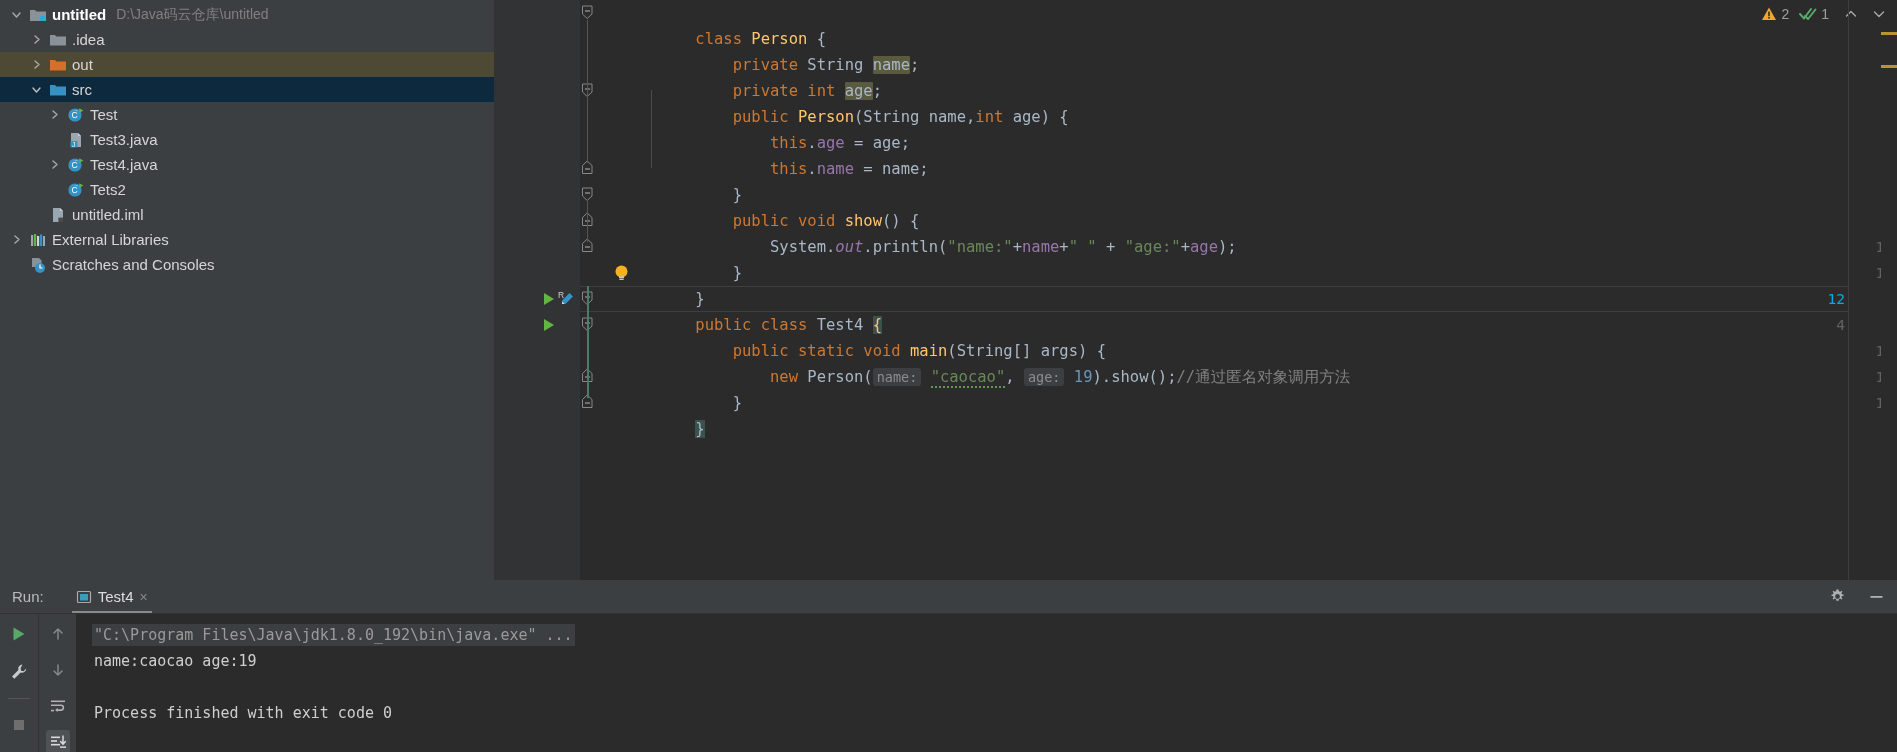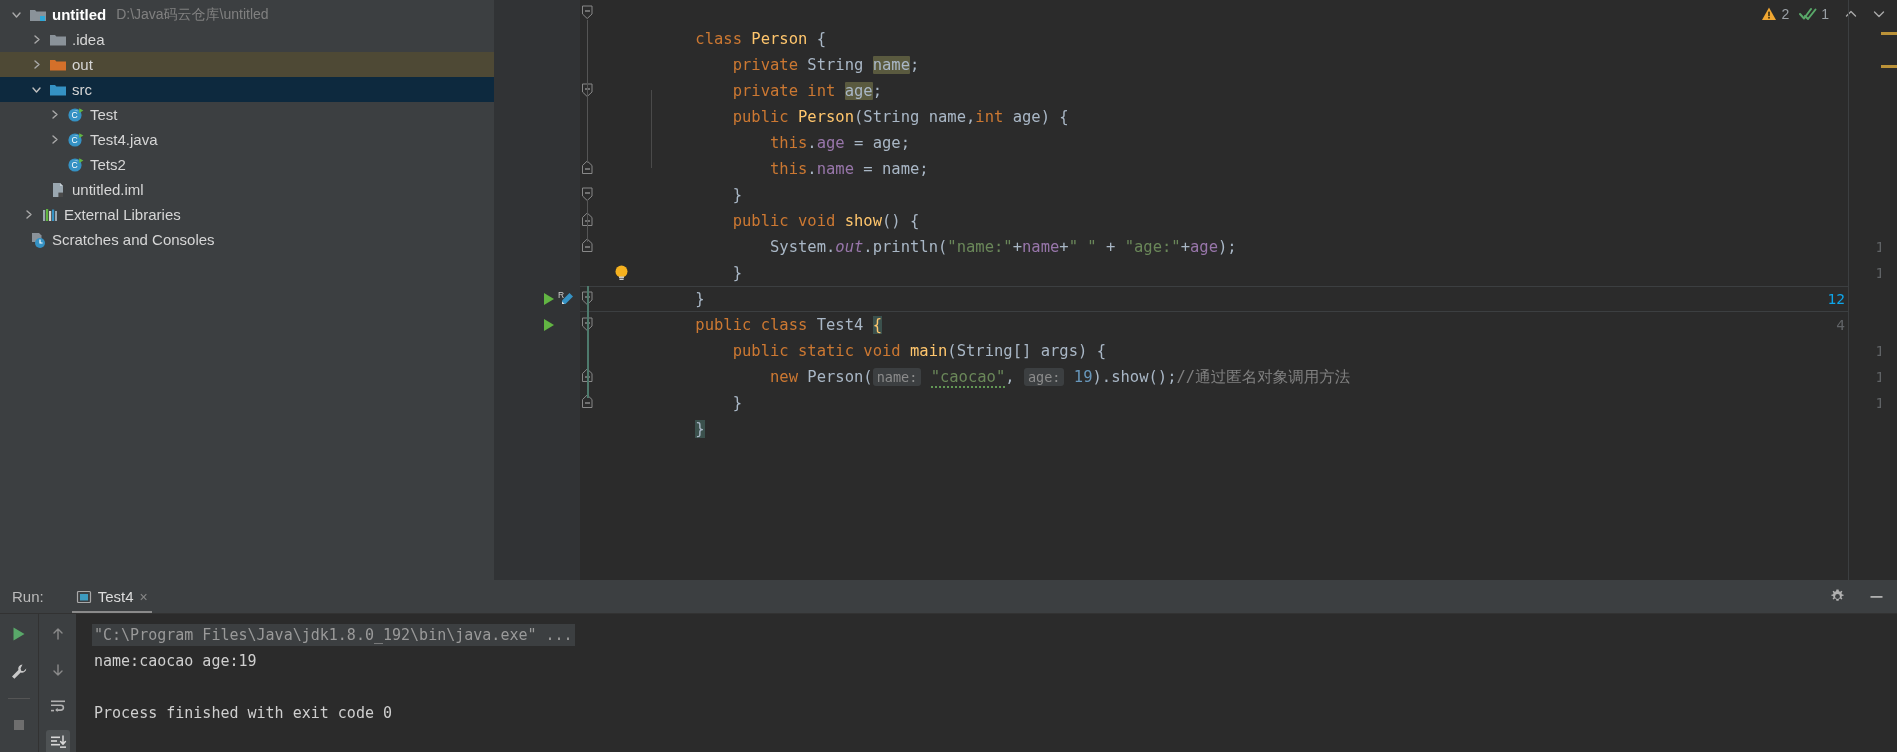--- a/index.html
+++ b/index.html
@@ -206,20 +206,31 @@
           <svg width="18" height="18" viewBox="0 0 18 18">
             <circle cx="8" cy="9" r="6.6" fill="#3592c4"></circle>
             <path d="M11.2 5.6 A6.6 6.6 0 0 0 4 5.4 A6.6 6.6 0 0 1 10 4.2 Z" fill="#ffffff" opacity="0.85"></path>
             <text x="4.6" y="12.4" font-size="8.6" fill="#ffffff" font-family="Liberation Sans,sans-serif">C</text>
             <path d="M12.2 2.2 L16.4 4.6 L12.2 7 Z" fill="#62b543"></path>
           </svg>
         </span>
         <span class="lbl">Test</span>
       </div>
 
+      <div class="row" style="padding-left:61px;">
+        <span class="ico" style="margin-left:6px;">
+          <svg width="18" height="18" viewBox="0 0 18 18">
+            <path d="M4 2 h7 l3 3 v11 H4 Z" fill="#9aa7b0"></path>
+            <path d="M11 2 v3 h3 Z" fill="#c5ced4"></path>
+            <rect x="3.5" y="10" width="7" height="6.4" fill="#3592c4"></rect>
+            <text x="5" y="15.6" font-size="6.6" fill="#ffffff" font-family="Liberation Sans,sans-serif">J</text>
+          </svg>
+        </span>
+        <span class="lbl">Test3.java</span>
+      </div>
 
       <div class="row" style="padding-left:48px;">
         <span class="chev">
           <svg width="13" height="13" viewBox="0 0 13 13">
               <path d="M5 3 L9 6.5 L5 10" stroke="#a9a9a9" stroke-width="1.4" fill="none" stroke-linecap="round" stroke-linejoin="round"></path>
             </svg>
         </span>
         <span class="ico" style="margin-left:6px;">
           <svg width="18" height="18" viewBox="0 0 18 18">
             <circle cx="8" cy="9" r="6.6" fill="#3592c4"></circle>
@@ -247,21 +258,21 @@
         <span class="ico" style="margin-left:6px;">
           <svg width="18" height="18" viewBox="0 0 18 18">
             <path d="M4 2 h7 l3 3 v11 H4 Z" fill="#9aa7b0"></path>
             <path d="M11 2 v3 h3 Z" fill="#c5ced4"></path>
             <rect x="9.4" y="11.6" width="4.6" height="4.4" fill="#4a4a4a"></rect>
           </svg>
         </span>
         <span class="lbl">untitled.iml</span>
       </div>
 
-      <div class="row" style="padding-left:22px;">
+      <div class="row" style="padding-left:10px;">
         <span class="chev">
           <svg width="13" height="13" viewBox="0 0 13 13">
               <path d="M5 3 L9 6.5 L5 10" stroke="#a9a9a9" stroke-width="1.4" fill="none" stroke-linecap="round" stroke-linejoin="round"></path>
             </svg>
         </span>
         <span class="ico" style="margin-left:6px;">
           <svg width="18" height="18" viewBox="0 0 18 18">
             <rect x="2" y="4" width="2.2" height="11" fill="#9aa7b0"></rect>
             <rect x="5" y="3" width="2.2" height="12" fill="#62b543"></rect>
             <rect x="8" y="5" width="2.2" height="10" fill="#d4d4d4"></rect>

